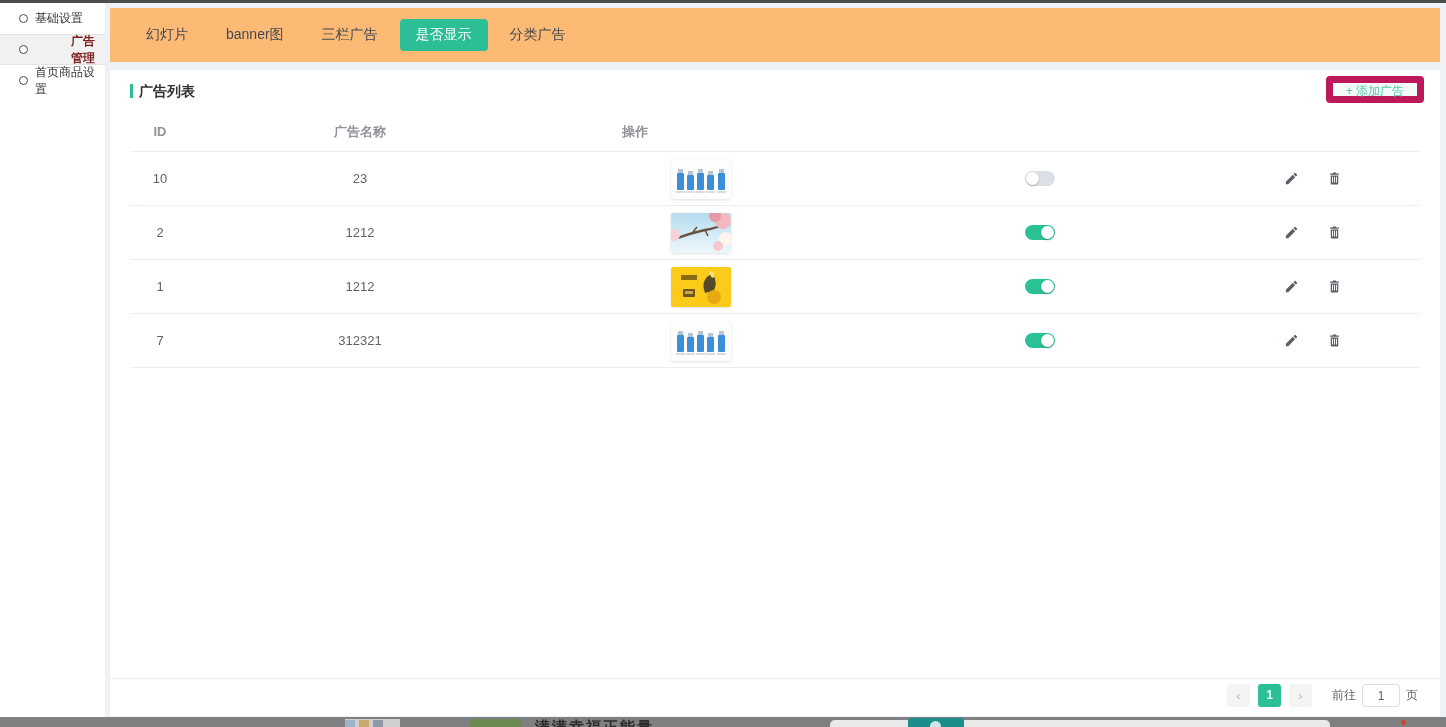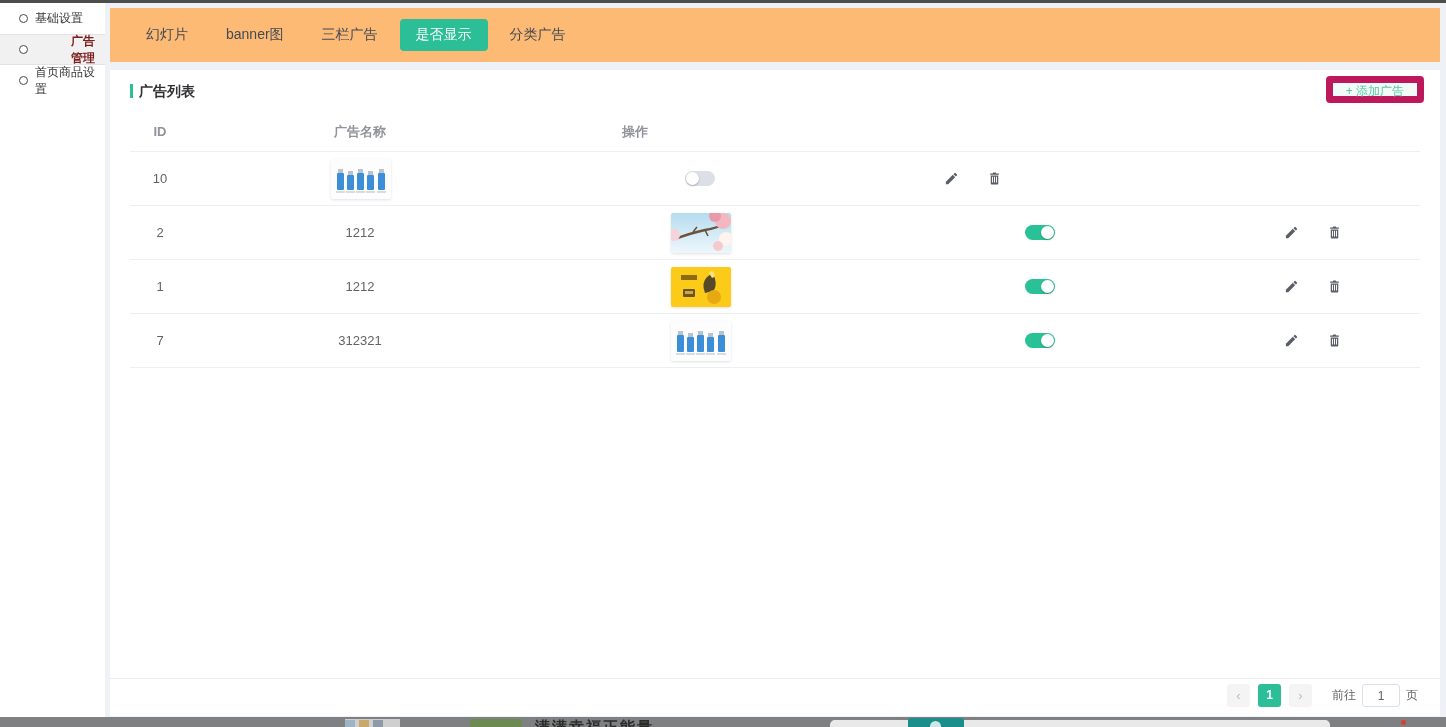--- a/index.html
+++ b/index.html
@@ -132,20 +132,21 @@
 
     <div class="thead">
       <div class="th col-id">ID</div>
       <div class="th col-name">广告名称</div>
       <div class="th col-ops">操作</div>
     </div>
 
     <div id="tbody">
         <div class="trow">
           <div class="td col-id">10</div>
+          <div class="td col-name">23</div>
           <div class="td col-img">
             <div class="adimg blue-bottles-product">
               <span class="bottle" style="left:6px;height:17px"></span>
               <span class="bottle" style="left:16px;height:15px"></span>
               <span class="bottle" style="left:26px;height:17px"></span>
               <span class="bottle" style="left:36px;height:15px"></span>
               <span class="bottle" style="left:47px;height:17px"></span>
             </div>
           </div>
           <div class="td col-show">

